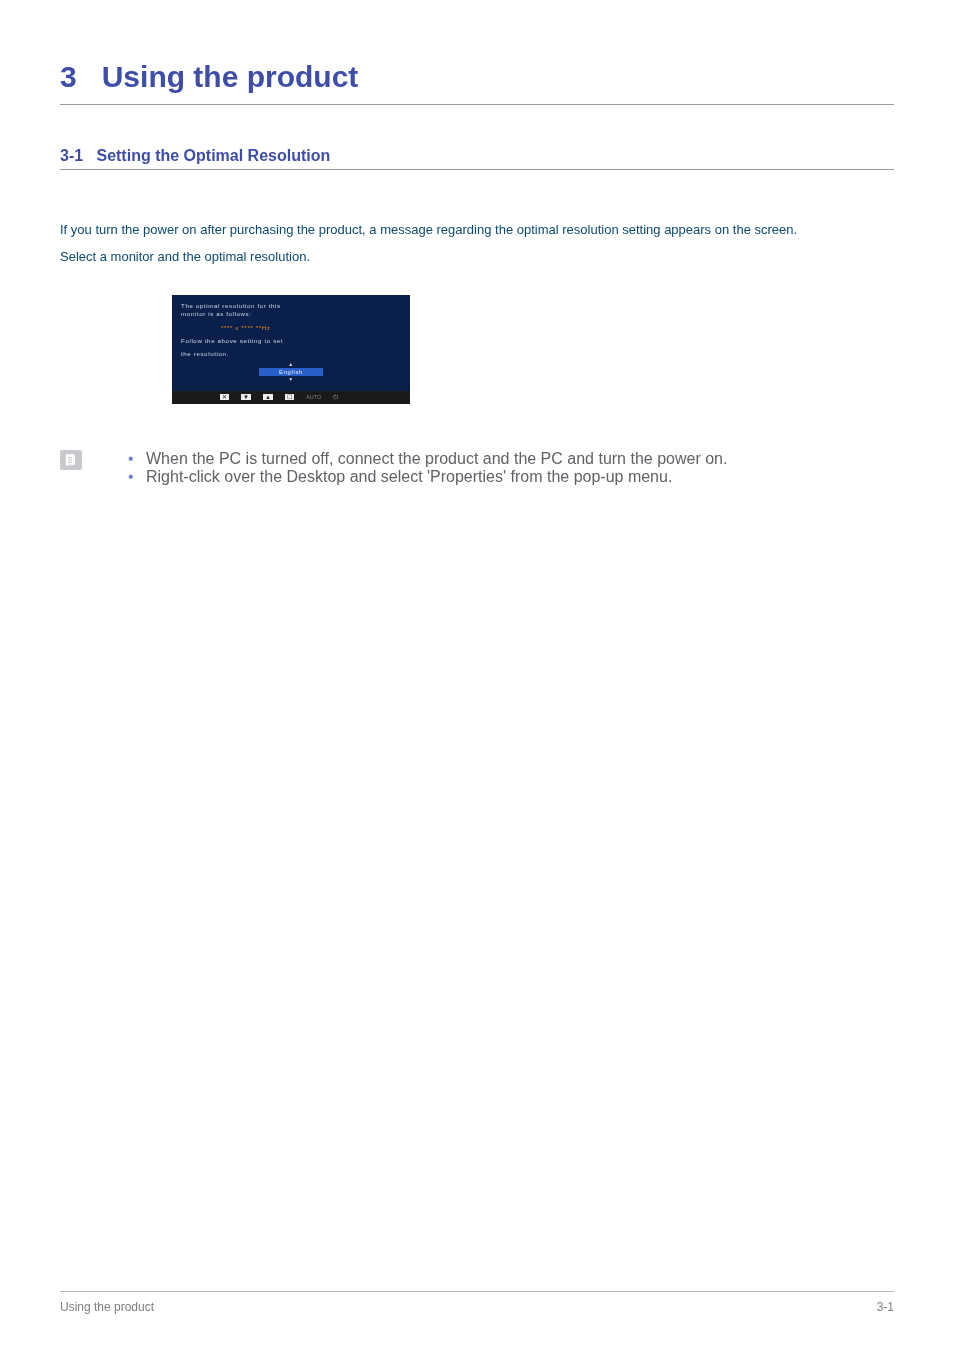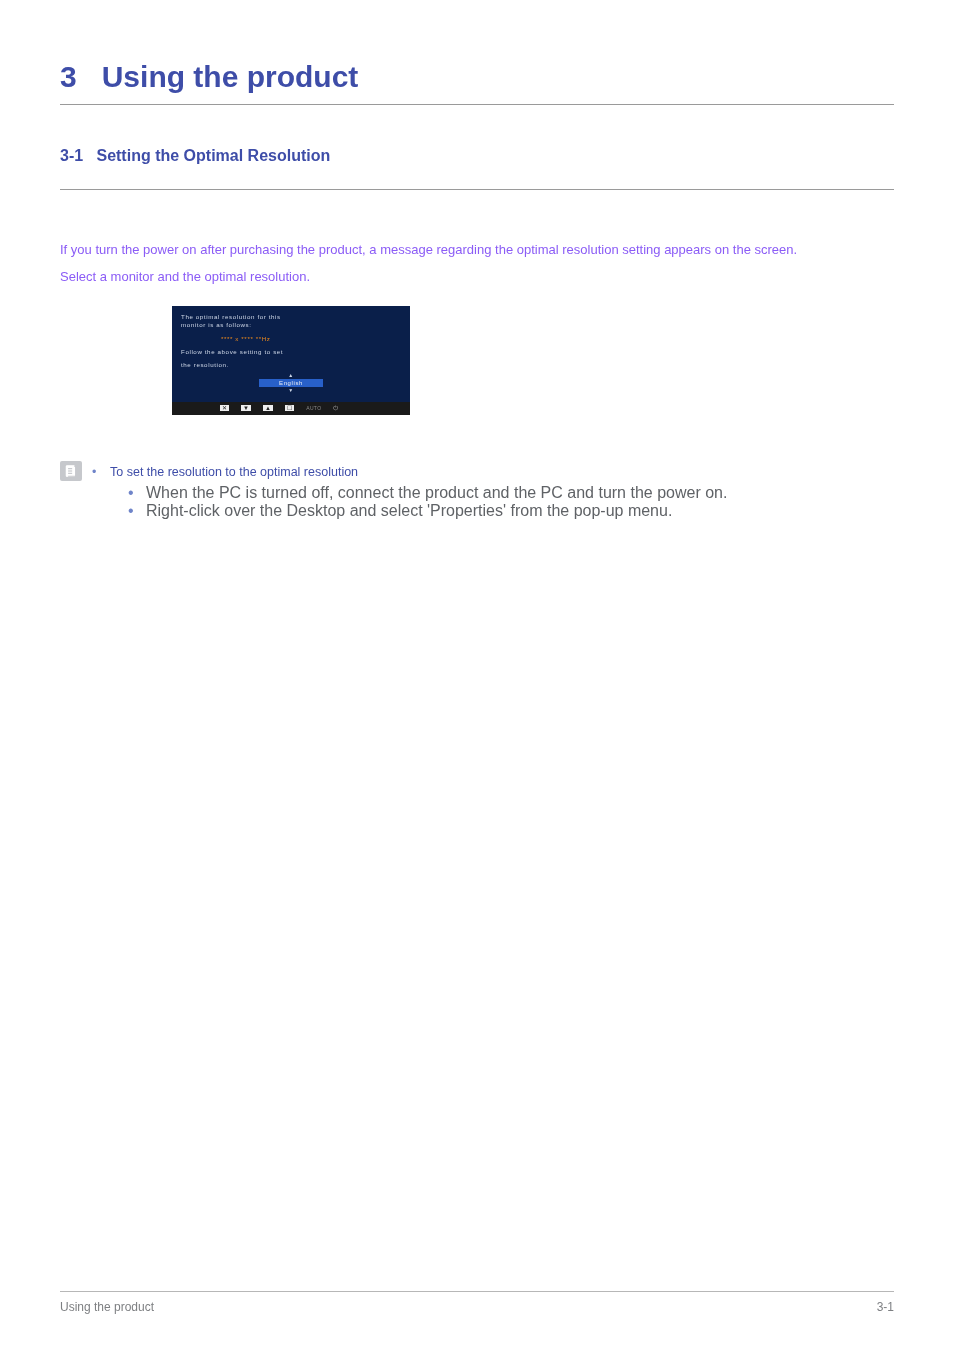--- a/index.html
+++ b/index.html
@@ -2,24 +2,24 @@
 <html><head>
 <meta charset="utf-8">
 <style>
   * { box-sizing: border-box; margin: 0; padding: 0; }
   html, body { width: 954px; height: 1350px; background: #fff; font-family: Arial, Helvetica, sans-serif; color: #5f6266; }
   .page { position: relative; width: 954px; height: 1350px; padding: 60px 60px 40px 60px; }
 
   .chapter-title { font-size: 30px; font-weight: bold; color: #3e4da8; margin-bottom: 10px; }
   .chap-rule { border: none; border-top: 1px solid #9a9a9a; margin-bottom: 42px; }
 
-  .section-title { font-size: 16px; font-weight: bold; color: #3e4da8; margin-bottom: 24px; }
+  .section-title { font-size: 16px; font-weight: bold; color: #3e4da8; margin-bottom: 4px; }
   .sec-rule { border: none; border-top: 1px solid #9a9a9a; margin-bottom: 46px; }
 
-  .body-text { font-size: 13px; line-height: 2.1; color: #8b5cf6; margin-bottom: 15px; }
+  .body-text { font-size: 13px; line-height: 2.1; color: #0c4a6e; margin-bottom: 24px; }
 
   .two-col { display: flex; flex-direction: row; align-items: flex-start; padding-left: 112px; margin-bottom: 46px; }
 
   
   .osd-wrap { width: 238px; margin-right: 110px; }
   .osd-screen { width: 238px; height: 96px; background: #0a1f4a; padding: 7px 9px; font-size: 6.2px; color: #cfd8e8; letter-spacing: 0.6px; font-family: Arial, sans-serif; }
   .osd-screen .line1 { line-height: 1.35; }
   .osd-res { color: #f28c1b; margin: 6px 0 6px 40px; }
   .osd-line2 { margin-bottom: 4px; line-height:1.35; }
   .osd-lang { text-align: center; }
@@ -97,21 +97,20 @@
       <svg viewBox="0 0 24 24" fill="none" stroke="#fff" stroke-width="2">
           <rect x="4" y="3" width="14" height="18" rx="1" fill="#fff" stroke="#fff"></rect>
           <path d="M18 3l3 3v15H7" stroke="#c6c8cc" fill="none"></path>
           <line x1="7" y1="8" x2="14" y2="8" stroke="#c6c8cc"></line>
           <line x1="7" y1="12" x2="14" y2="12" stroke="#c6c8cc"></line>
           <line x1="7" y1="16" x2="14" y2="16" stroke="#c6c8cc"></line>
         </svg>
     </div>
     <div>
       <ul class="note-list">
-        <li>To set the resolution to the optimal resolution</li>
       </ul>
       <ul class="note-sub2">
         <li>When the PC is turned off, connect the product and the PC and turn the power on.</li>
         <li>Right-click over the Desktop and select 'Properties' from the pop-up menu.</li>
       </ul>
     </div>
   </div>
 
   <div class="footer">
     <hr class="foot-rule">

